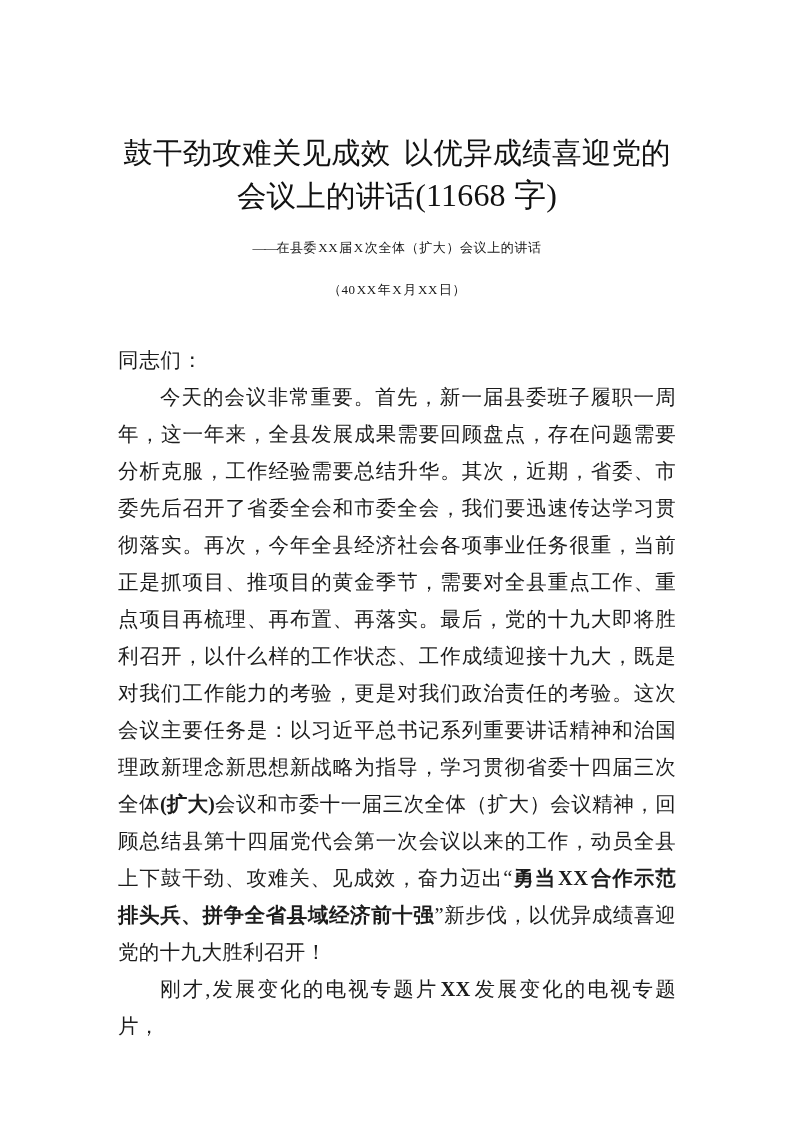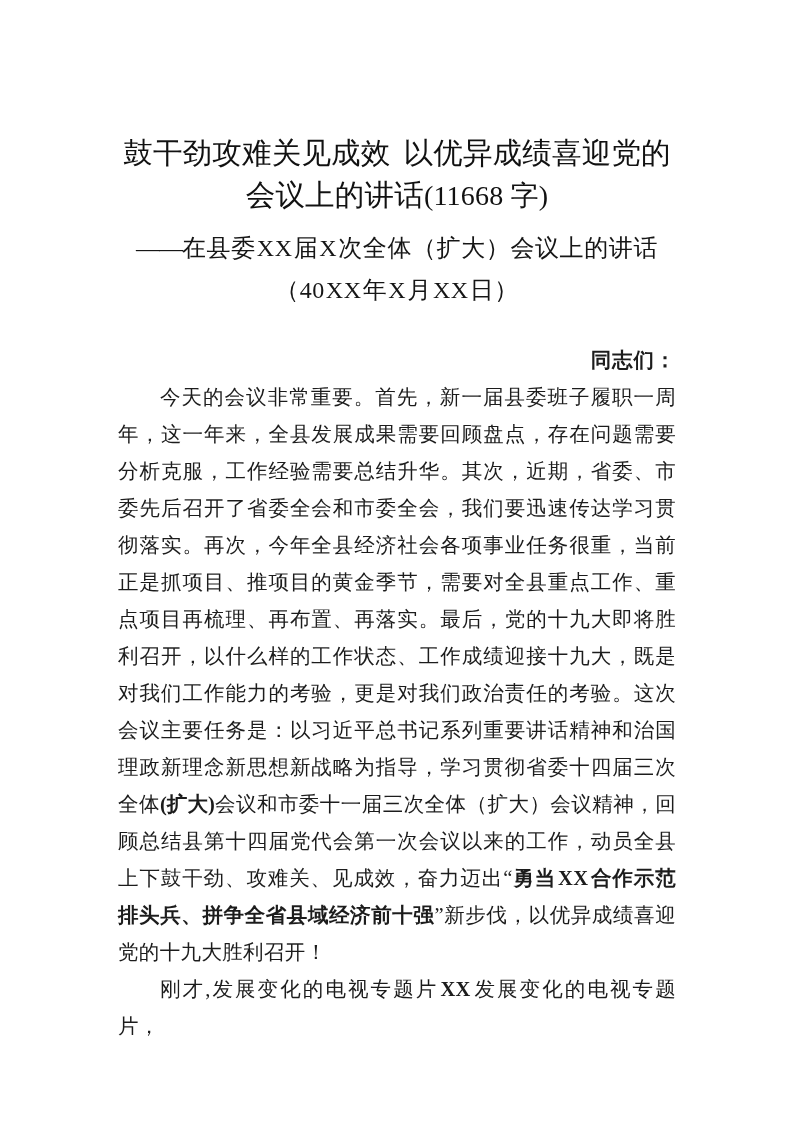--- a/index.html
+++ b/index.html
@@ -43,30 +43,30 @@
     letter-spacing: 0.2px;
     color: #111111;
   }
   .doc-title .title-line {
     display: block;
     white-space: nowrap;
   }
   .title-gap { display: inline-block; width: 13px; }
   .title-count {
     font-family: "Liberation Serif", "DejaVu Serif", serif;
-    font-size: 28px;
+    font-size: 32px;
   }
 
   
   .doc-subtitle {
     margin: 0;
     padding-top: 13px;
     text-align: center;
     font-family: "Liberation Serif", "DejaVu Serif", serif;
-    font-size: 24px;
+    font-size: 13px;
     line-height: 36px;
     color: #161616;
     letter-spacing: 0.6px;
   }
   .doc-subtitle .sub-line {
     display: block;
     white-space: nowrap;
   }
   .doc-subtitle .em-dash {
     letter-spacing: -1px;
@@ -88,23 +88,22 @@
     font-family: "Liberation Serif", "DejaVu Serif", serif;
     font-size: 20.5px;
     line-height: 37px;
     color: #1c1c1c;
     text-align: justify;
     text-justify: inter-ideograph;
     letter-spacing: 0.35px;
     word-break: break-all;
   }
   .para.salutation {
-    text-align: right;
+    text-align: left;
     letter-spacing: 0.8px;
-    font-weight: bold;
   }
   .para.indent {
     text-indent: 2.05em;
   }
   .para b,
   .para .bold {
     font-weight: 700;
   }
   .para .bold-lat {
     font-weight: 700;

